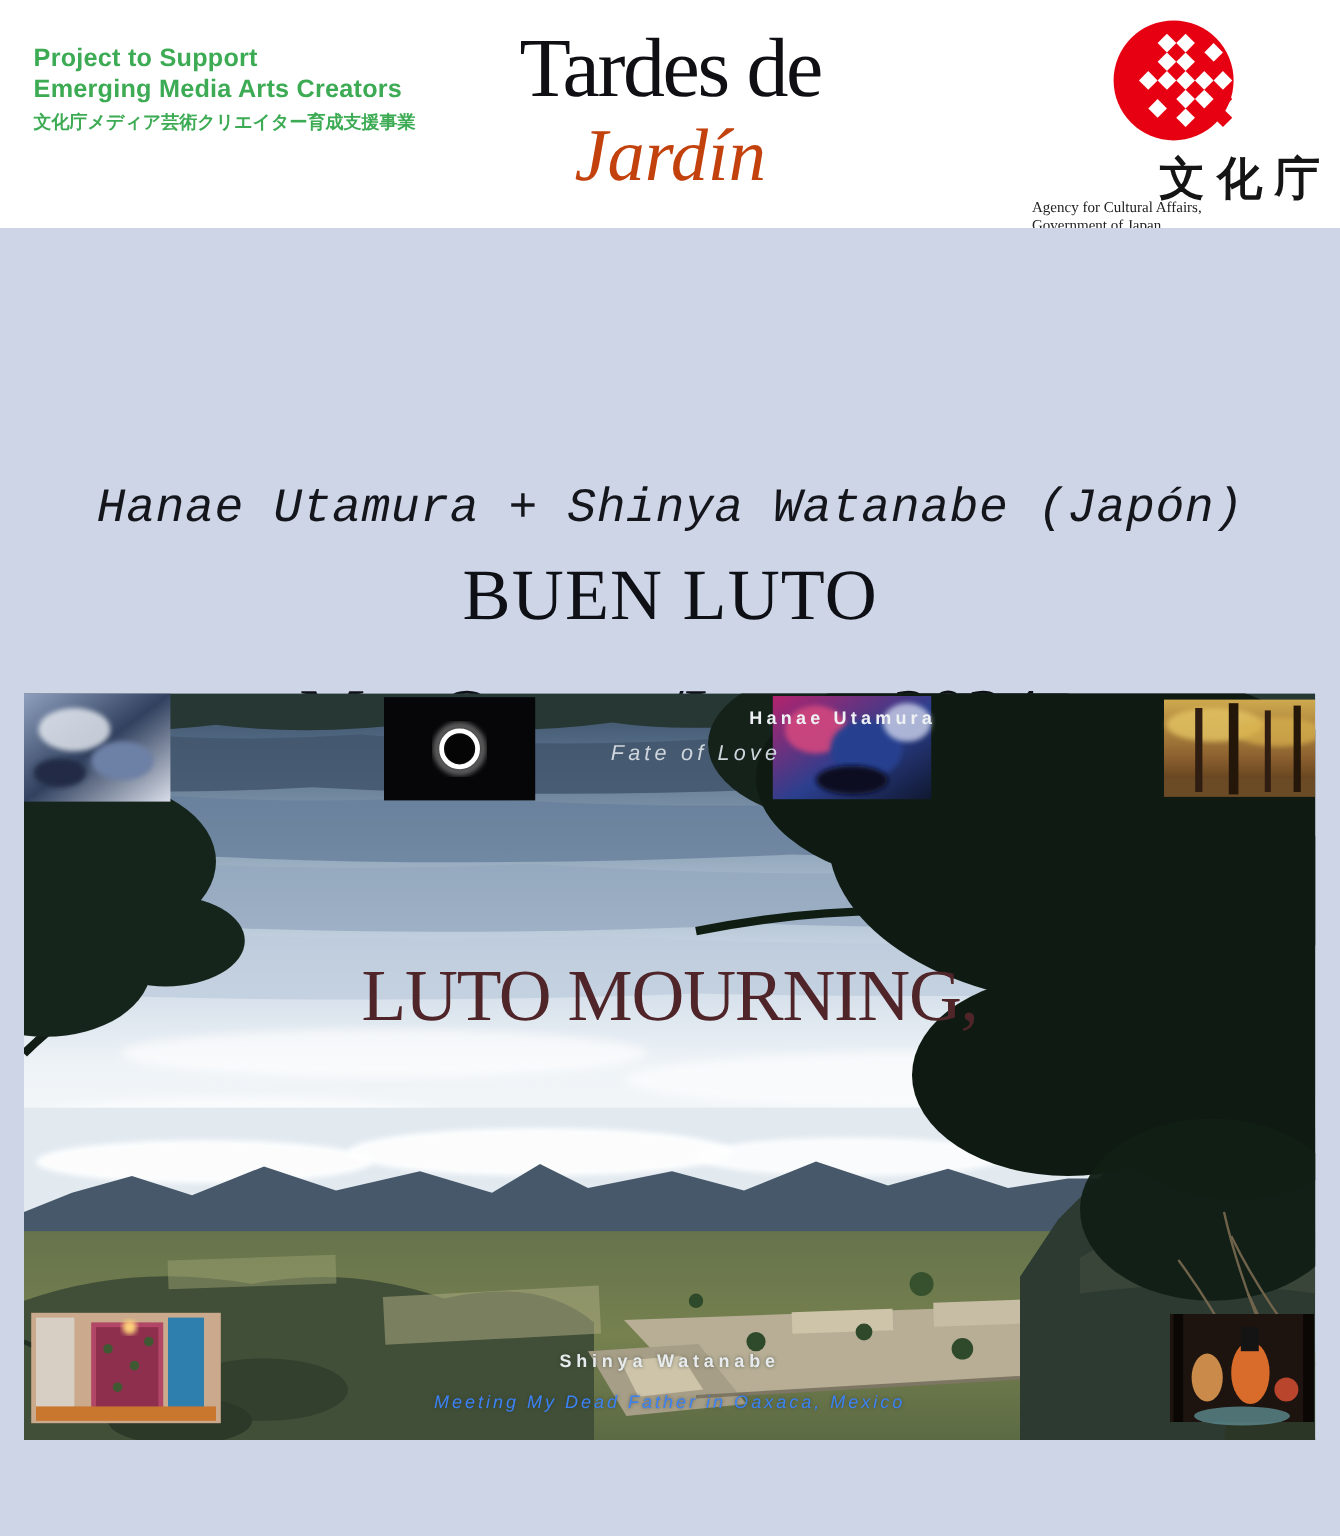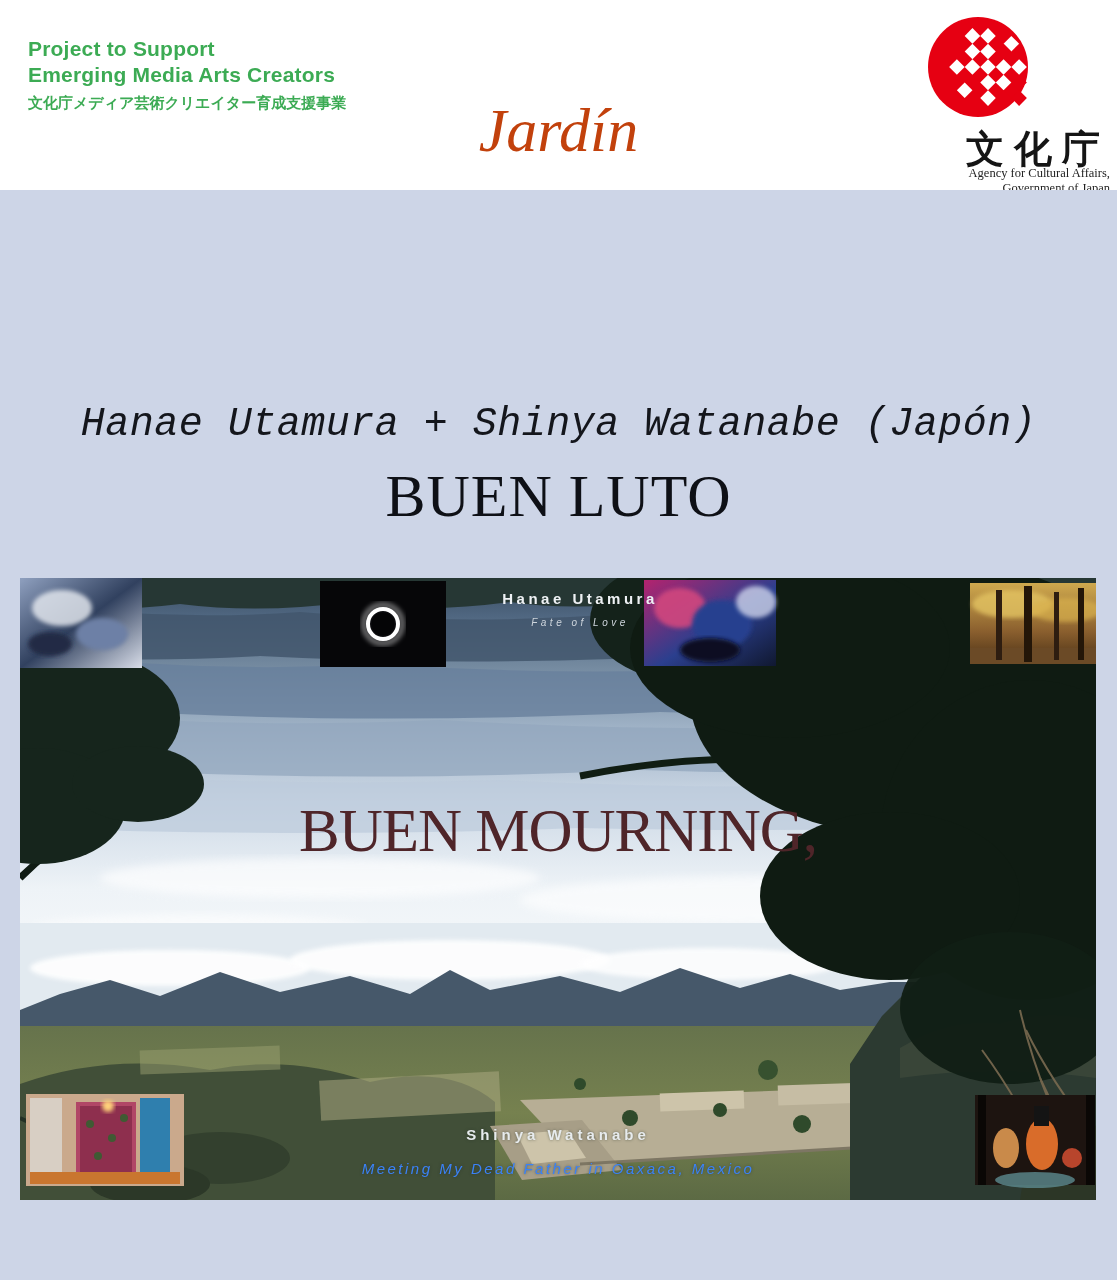--- a/index.html
+++ b/index.html
@@ -13,41 +13,41 @@
   #header{left:0;top:0;width:1117px;height:152px;background:#ffffff;}
   #program{left:28px;top:36px;color:#3cab54;font-weight:bold;}
   #program .en{font-size:21px;line-height:26px;letter-spacing:.2px;}
   #program .jp{font-size:15px;line-height:24px;margin-top:3px;}
   #brand1{top:18px;font-family:"Liberation Serif",serif;font-size:70px;letter-spacing:-2px;color:#101014;}
   #brand2{top:95px;font-family:"Liberation Serif",serif;font-style:italic;font-size:62px;color:#c2410c;}
   #aca{left:860px;top:14px;width:250px;height:175px;text-align:center;}
   #aca-kanji{left:0;top:110px;width:250px;font-family:"Liberation Serif",serif;
              font-weight:bold;font-size:38px;letter-spacing:10px;color:#151515;text-align:right;}
   #aca-en{left:0;top:152px;width:250px;font-family:"Liberation Serif",serif;
-          font-size:12.5px;line-height:15px;color:#222;text-align:right;}
+          font-size:12.5px;line-height:15px;color:#222;text-align:left;}
 
   
   #lav{left:0;top:190px;width:1117px;height:1090px;background:#cdd5e7;}
   #artists{top:212px;font-family:Liberation Mono, monospace;font-style:italic;
            font-size:40px;color:#14161c;letter-spacing:.5px;}
   #title{top:272px;font-family:"Liberation Serif",serif;font-size:60px;
          letter-spacing:1px;color:#0e1016;}
   #subtitle{top:372px;font-family:"Liberation Serif",serif;font-size:62px;color:#0e1016;}
   #evtype{top:454px;font-family:"Liberation Serif",serif;font-style:italic;
           font-size:43px;color:#14161c;}
   #when{top:543px;font-size:27px;letter-spacing:1.5px;color:#1d2335;font-weight:500;}
   #when b{font-weight:bold;}
 
   
   #photo{left:20px;top:578px;width:1076px;height:622px;}
   #photo svg{position:absolute;left:0;top:0;}
   .ph-txt{position:absolute;text-align:center;}
   #cred-top-a{left:360px;top:12px;width:400px;font-size:15px;letter-spacing:3.5px;
-              color:#eef1f4;font-weight:bold;}
-  #cred-top-w{left:360px;top:39px;width:400px;font-size:10px;letter-spacing:3.5px;
+              color:#eef1f4;font-weight:bold;text-align:right;}
+  #cred-top-w{left:360px;top:39px;width:400px;font-size:18px;letter-spacing:3.5px;
               font-style:italic;color:#ced5dc;}
   #gm1{left:0;top:218px;width:1076px;font-family:"Liberation Serif",serif;
        font-size:61px;letter-spacing:-1px;color:#4f2529;font-weight:500;}
   #gm2{left:0;top:283px;width:1076px;font-family:"Liberation Serif",serif;
        font-size:57px;letter-spacing:-1px;color:#53262a;font-weight:500;}
   #cred-bot-a{left:338px;top:548px;width:400px;font-size:15px;letter-spacing:4px;
               color:#e7ebed;font-weight:bold;text-shadow:0 0 3px rgba(40,50,40,.6);}
   #cred-bot-w{left:238px;top:582px;width:600px;font-size:15px;letter-spacing:2.5px;
               font-style:italic;color:#3b82f6;text-shadow:0 0 3px rgba(40,50,40,.6);}
 
@@ -57,20 +57,21 @@
 </head>
 <body>
 
 <div id="header" class="abs">
   <div id="program" class="abs">
     <div class="en">Project to Support</div>
     <div class="en">Emerging Media Arts Creators</div>
     <div class="jp">文化庁メディア芸術クリエイター育成支援事業</div>
   </div>
 
+  <div id="brand1" class="abs ctr">Tardes de</div>
   <div id="brand2" class="abs ctr">Jardín</div>
 
   <div id="aca" class="abs">
     <svg width="250" height="110" viewBox="0 0 250 110">
       <defs>
           <clipPath id="acaClip">
             <rect x="60" y="0" width="190" height="110"></rect>
           </clipPath>
         </defs>
       <circle cx="118" cy="53" r="50" fill="#e60012"></circle>
@@ -278,21 +279,21 @@
       <ellipse cx="1022" cy="566" rx="16" ry="26" fill="#d96c2a"></ellipse>
       <rect x="1014" y="528" width="15" height="20" fill="#141414"></rect>
       <ellipse cx="986" cy="570" rx="13" ry="20" fill="#c98a4a"></ellipse>
       <circle cx="1052" cy="580" r="10" fill="#b8452c"></circle>
       <ellipse cx="1015" cy="602" rx="40" ry="8" fill="#5d8a8f" opacity=".8"></ellipse>
     </g>
   </svg>
 
   <div id="cred-top-a" class="ph-txt">Hanae Utamura</div>
   <div id="cred-top-w" class="ph-txt">Fate of Love</div>
-  <div id="gm1" class="ph-txt">BUEN MOURNING,</div>
+  <div id="gm1" class="ph-txt">LUTO MOURNING,</div>
   <div id="cred-bot-a" class="ph-txt">Shinya Watanabe</div>
   <div id="cred-bot-w" class="ph-txt">Meeting My Dead Father in Oaxaca, Mexico</div>
 </div>
 
 <div id="footer" class="abs">
   
   
   
 
   

